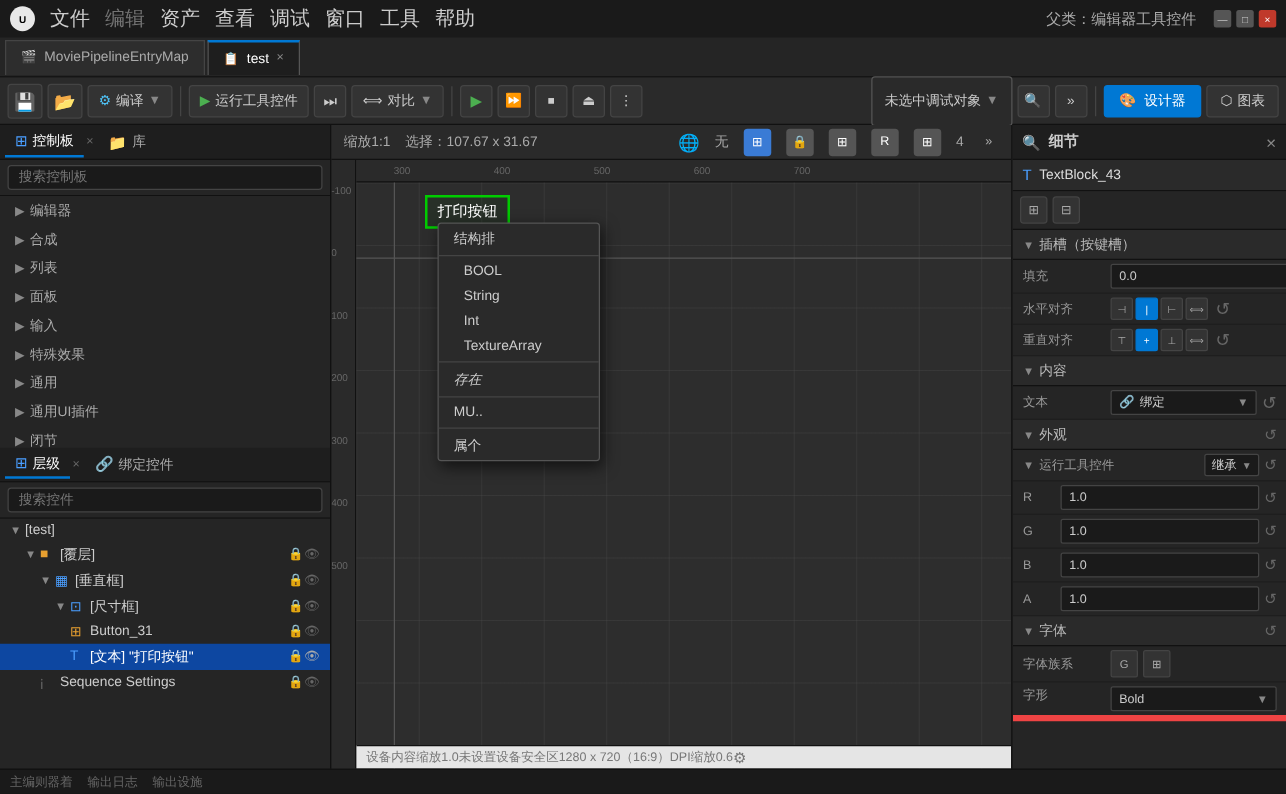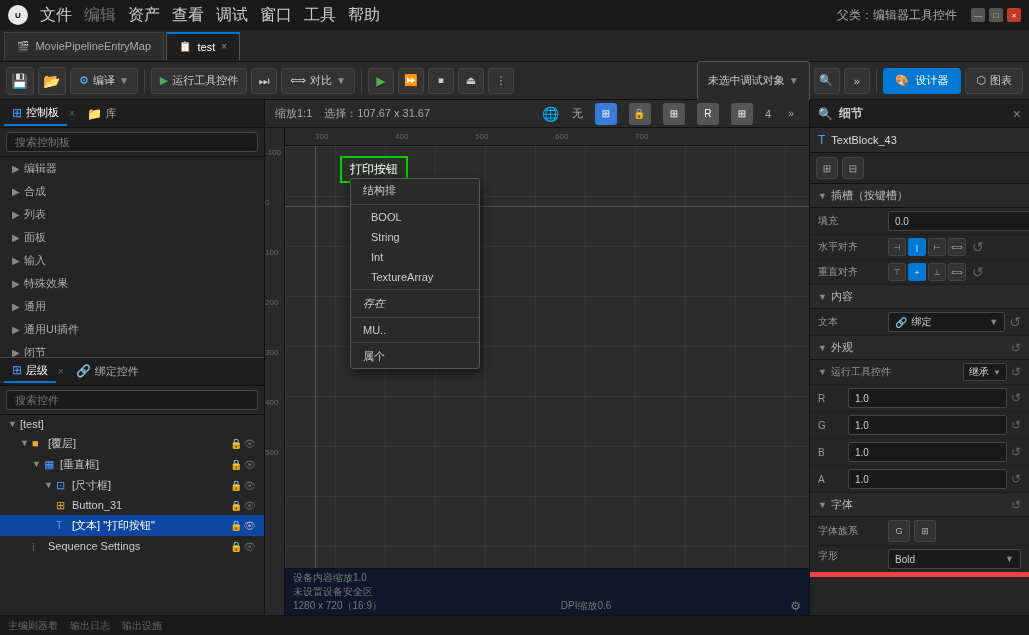--- a/index.html
+++ b/index.html
@@ -298,21 +298,21 @@
             <div style="padding:4px 12px;color:#ccc;cursor:pointer;padding-left:20px;">Int</div>
             <div style="padding:4px 12px;color:#ccc;cursor:pointer;padding-left:20px;">TextureArray</div>
             <div style="height:1px;background:#444;margin:2px 0;"></div>
             <div style="padding:4px 12px;color:#ccc;cursor:pointer;font-style:italic;">存在</div>
             <div style="height:1px;background:#444;margin:2px 0;"></div>
             <div style="padding:4px 12px;color:#ccc;cursor:pointer;">MU..</div>
             <div style="height:1px;background:#444;margin:2px 0;"></div>
             <div style="padding:4px 12px;color:#ccc;cursor:pointer;">属个</div>
           </div>
 
-          <div style="position:absolute;bottom:0;left:0;right:0;background:#0f172a;border-top:1px solid #111;padding:2px 8px;display:flex;flex-direction:column;gap:0px;font-size:10px;color:#777;">
+          <div style="position:absolute;bottom:0;left:0;right:0;background:#e5e5e5;border-top:1px solid #111;padding:2px 8px;display:flex;gap:0px;font-size:10px;color:#777;">
             <div>设备内容缩放1.0</div>
             <div>未设置设备安全区</div>
             <div style="display:flex;justify-content:space-between;">
               <span>1280 x 720（16:9）</span>
               <span>DPI缩放0.6</span>
               <span style="cursor:pointer;font-size:12px;">⚙</span>
             </div>
           </div>
         </div>
       </div>

